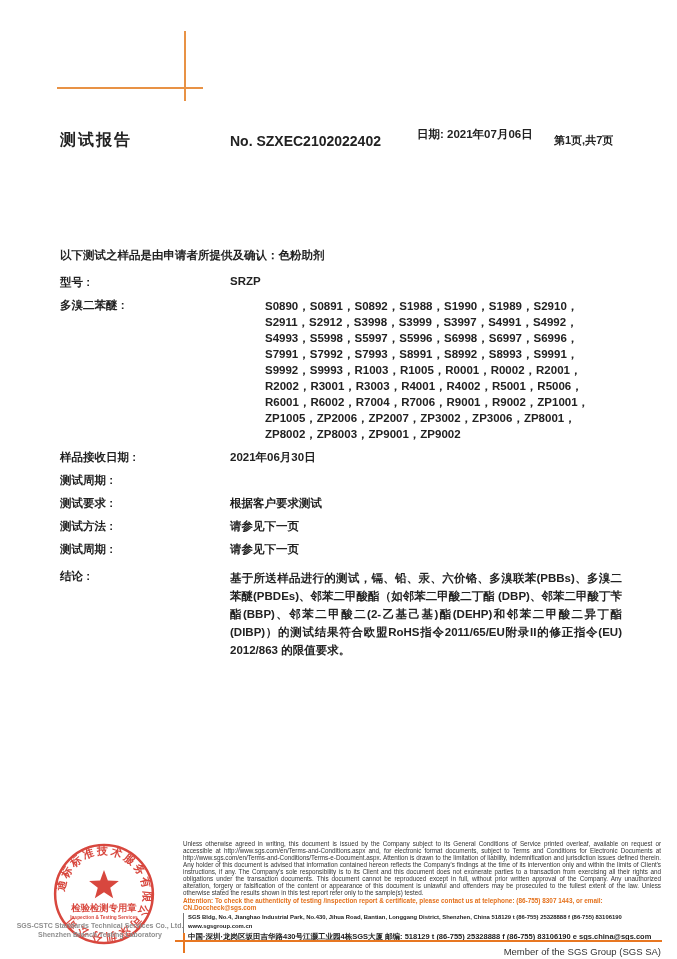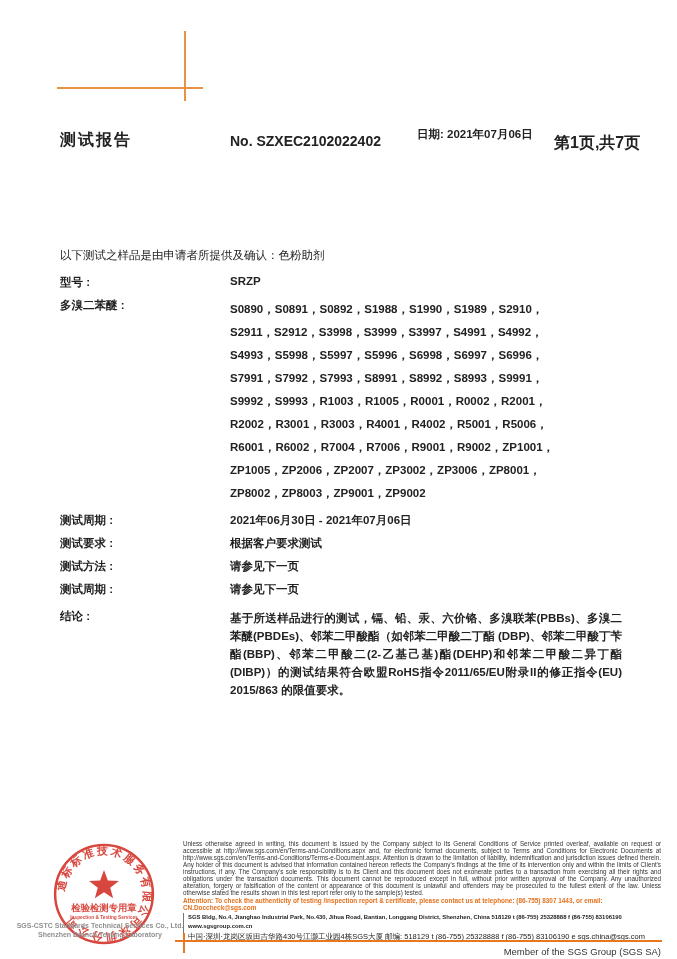--- a/index.html
+++ b/index.html
@@ -13,44 +13,44 @@
   
   .logo-text{ position:absolute; left:84px; top:26px; font-size:54px; font-weight:bold;
     color:#8f8f8f; letter-spacing:-1px; line-height:1; }
   .logo-vline{ position:absolute; left:184px; top:31px; width:2px; height:70px; background:#e89245; }
   .logo-hline{ position:absolute; left:57px; top:87px; width:146px; height:2px; background:#e89245; }
 
   
   .hdr-title{ position:absolute; left:60px; top:130px; font-size:16px; font-weight:bold; letter-spacing:2px; color:#222; }
   .hdr-no{ position:absolute; left:230px; top:133px; font-size:14px; font-weight:bold; color:#222; }
   .hdr-date{ position:absolute; left:417px; top:127px; font-size:11.5px; font-weight:bold; color:#222; }
-  .hdr-pages{ position:absolute; left:554px; top:133px; font-size:16px; font-weight:bold; color:#222; }
+  .hdr-pages{ position:absolute; left:554px; top:133px; font-size:11px; font-weight:bold; color:#222; }
   .applicant{ position:absolute; left:60px; top:163px; font-size:11.5px; font-weight:bold; line-height:23px; color:#222; }
 
   
   .main{ position:absolute; left:60px; top:248px; width:562px; font-size:11.5px; color:#222; }
-  .intro{ margin-bottom:12px; font-weight:normal; }
+  .intro{ margin-bottom:12px; font-weight:bold; }
   .row{ display:flex; align-items:flex-start; margin-bottom:8px; }
   .row .lab{ width:170px; flex:none; font-weight:bold; }
   .row .val{ flex:1; font-weight:bold; }
-  .val.multiline{ white-space:pre-line; line-height:23px; }
+  .val.multiline{ white-space:pre-line; line-height:16px;margin-left:35px; }
   .row.gap-top{ margin-top:12px; }
   .val.para{ line-height:18px; text-align:justify; }
 
   
   .stamp-svg{ position:absolute; left:52px; top:842px; width:104px; height:104px; opacity:.92; }
   .stamp-co{ position:absolute; left:14px; top:921px; width:172px; text-align:center;
     font-size:7px; font-weight:bold; color:#8f8f8f; line-height:9px; }
   .fine{ position:absolute; left:183px; top:840px; width:478px; }
   .fine .disc{ font-size:6.3px; line-height:7px; color:#333; text-align:justify; font-weight:500; }
   .fine .attn{ margin-top:1px; font-size:6.4px; line-height:7.2px; font-weight:bold; color:#e4711c; }
   .addr{ margin-top:2px; border-left:1px solid #777; padding-left:4px; }
   .addr .en{ font-size:5.9px; font-weight:bold; color:#222; line-height:9px;
     font-family:"Liberation Sans","DejaVu Sans",sans-serif; }
-  .addr .cn{ font-size:7.5px; font-weight:normal; color:#222; line-height:11px; }
+  .addr .cn{ font-size:7.5px; font-weight:bold; color:#222; line-height:11px; }
   .foot-rule{ position:absolute; left:175px; top:940px; width:487px; height:2px; background:#e87722; }
   .foot-vline{ position:absolute; left:183px; top:933px; width:1.5px; height:20px; background:#e87722; }
   .member{ position:absolute; right:16px; top:946px; font-size:9.5px; color:#333; font-weight:500; }
 </style>
 </head>
 <body>
 
 <div class="page">
 
   <div class="logo-vline"></div>
@@ -77,44 +77,47 @@
 S2911，S2912，S3998，S3999，S3997，S4991，S4992，
 S4993，S5998，S5997，S5996，S6998，S6997，S6996，
 S7991，S7992，S7993，S8991，S8992，S8993，S9991，
 S9992，S9993，R1003，R1005，R0001，R0002，R2001，
 R2002，R3001，R3003，R4001，R4002，R5001，R5006，
 R6001，R6002，R7004，R7006，R9001，R9002，ZP1001，
 ZP1005，ZP2006，ZP2007，ZP3002，ZP3006，ZP8001，
 ZP8002，ZP8003，ZP9001，ZP9002</div>
     </div>
 
+    <div class="row">
+      <div class="lab">样品接收日期 :</div>
+      <div class="val">2021年06月30日</div>
+    </div>
 
     <div class="row">
       <div class="lab">测试周期 :</div>
-      <div class="val">2021年06月30日 - 2021年07月06日</div>
     </div>
 
     <div class="row">
       <div class="lab">测试要求 :</div>
       <div class="val">根据客户要求测试</div>
     </div>
 
     <div class="row">
       <div class="lab">测试方法 :</div>
       <div class="val">请参见下一页</div>
     </div>
 
     <div class="row">
       <div class="lab">测试周期 :</div>
       <div class="val">请参见下一页</div>
     </div>
 
     <div class="row gap-top">
       <div class="lab">结论 :</div>
-      <div class="val para">基于所送样品进行的测试，镉、铅、汞、六价铬、多溴联苯(PBBs)、多溴二苯醚(PBDEs)、邻苯二甲酸酯（如邻苯二甲酸二丁酯 (DBP)、邻苯二甲酸丁苄酯(BBP)、邻苯二甲酸二(2-乙基己基)酯(DEHP)和邻苯二甲酸二异丁酯(DIBP)）的测试结果符合欧盟RoHS指令2011/65/EU附录II的修正指令(EU) 2015/863 的限值要求。</div>
+      <div class="val para">基于所送样品进行的测试，镉、铅、汞、六价铬、多溴联苯(PBBs)、多溴二苯醚(PBDEs)、邻苯二甲酸酯（如邻苯二甲酸二丁酯 (DBP)、邻苯二甲酸丁苄酯(BBP)、邻苯二甲酸二(2-乙基己基)酯(DEHP)和邻苯二甲酸二异丁酯(DIBP)）的测试结果符合欧盟RoHS指令2011/65/EU附录II的修正指令(EU) 2012/863 的限值要求。</div>
     </div>
   </div>
 
   <svg class="stamp-svg" viewBox="0 0 100 100">
     <circle cx="50" cy="50" r="47" fill="none" stroke="#d5382e" stroke-width="2.4"></circle>
     <defs>
       <path id="ringPath" d="M 12,50 A 38,38 0 1 1 88,50 A 38,38 0 1 1 12,50" fill="none"></path>
     </defs>
     <text font-size="10.5" font-weight="bold" fill="#d5382e" letter-spacing="2.2">
       <textPath href="#ringPath" startOffset="2">通标标准技术服务有限公司深圳分公司</textPath>

